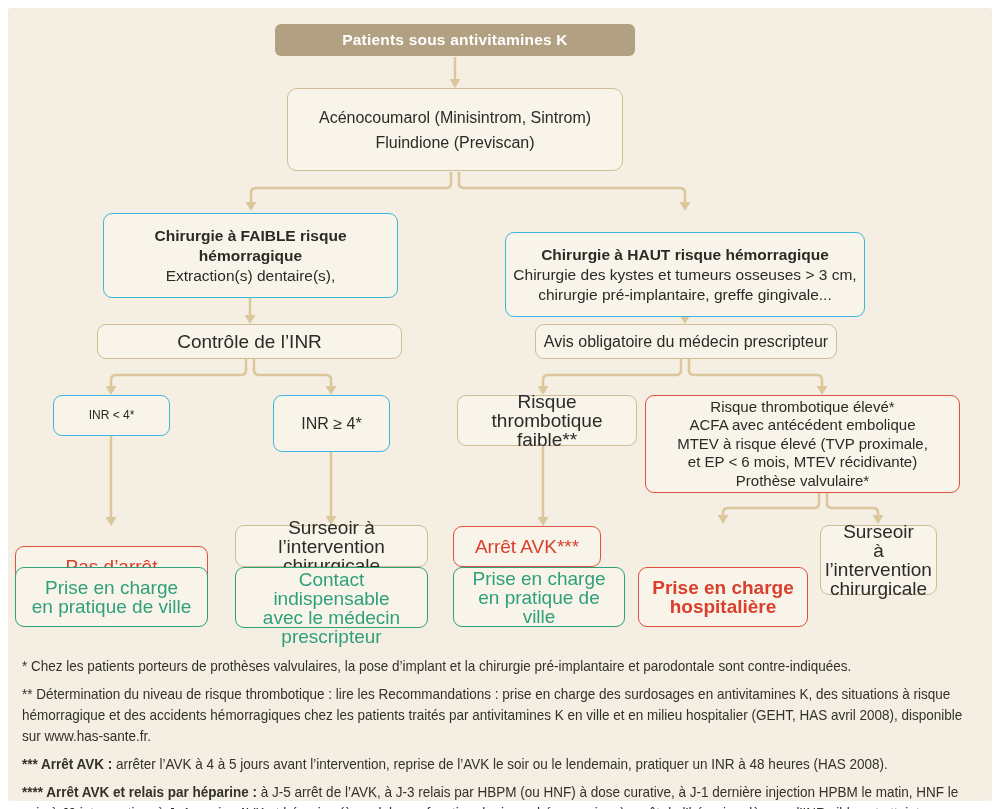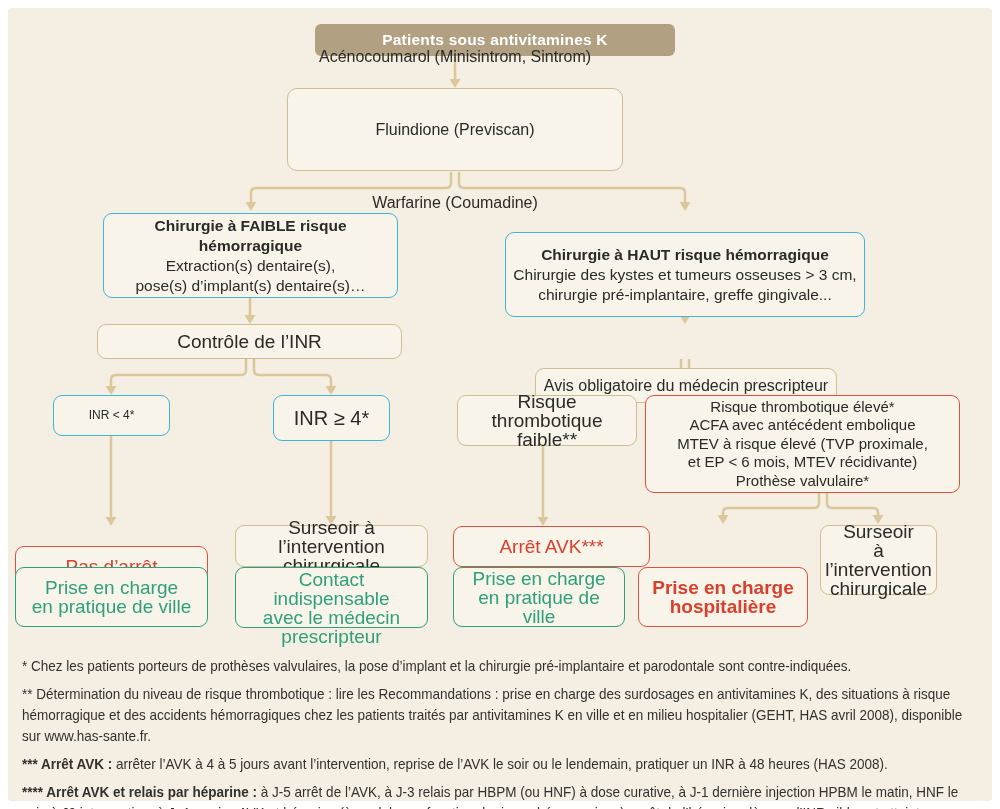--- a/index.html
+++ b/index.html
@@ -7,27 +7,27 @@
          font-family:"Liberation Sans","DejaVu Sans",sans-serif;}
   .panel{position:absolute;left:8px;top:8px;width:984px;height:793px;background:#f4efe2;border-radius:3px;}
   svg.connectors{position:absolute;left:0;top:0;width:1000px;height:809px;pointer-events:none;}
 
   .node{position:absolute;box-sizing:border-box;border:1.6px solid #cfbd94;border-radius:9px;
         background:#f8f4e9;display:flex;flex-direction:column;align-items:center;justify-content:center;
         text-align:center;font-size:19px;line-height:19px;color:#2b2a27;padding:2px 6px;}
   .node .bold{font-weight:bold;}
   .hdr{position:absolute;box-sizing:border-box;background:#b2a082;border-radius:6px;
        display:flex;align-items:center;justify-content:center;color:#ffffff;font-weight:bold;
-       font-size:15.5px;letter-spacing:.2px;margin-left:40px;}
+       font-size:15.5px;letter-spacing:.2px;}
   .b-blue{border-color:#3eb5dc;}
   .b-red{border-color:#e0503e;}
   .b-green{border-color:#2f9f7c;}
   .t-red{color:#d93f2c;}
   .t-green{color:#2f9f7c;}
-  .meds{font-size:16px;line-height:25px;border-radius:10px;gap:48px;}
+  .meds{font-size:16px;line-height:25px;border-radius:10px;}
   .surg{font-size:15.5px;line-height:20px;}
   .small-lh{line-height:18.5px;font-size:15px;}
 
   .footnotes{position:absolute;left:22px;top:655px;width:1056px;transform:scaleX(0.9);
              transform-origin:0 0;font-size:15px;line-height:21px;color:#33312c;}
   .footnotes p{margin:0 0 7px 0;}
   .fn-lead{font-weight:bold;}
 </style>
 </head>
 <body>
@@ -70,48 +70,46 @@
     </g>
   </svg>
 
   <div class="hdr" style="left:275px;top:24px;width:360px;height:32px;">
     <span>Patients sous antivitamines K</span>
   </div>
 
   <div class="node meds" style="left:287px;top:88px;width:336px;height:83px;">
     <div>Acénocoumarol (Minisintrom, Sintrom)</div>
     <div>Fluindione (Previscan)</div>
-    <div>Warfarine (Coumadine)</div>
   </div>
 
   <div class="node b-blue surg" style="left:103px;top:213px;width:295px;height:85px;">
     <div class="bold">Chirurgie à FAIBLE risque hémorragique</div>
     <div>Extraction(s) dentaire(s),</div>
-    <div>pose(s) d’implant(s) dentaire(s)…</div>
   </div>
 
   <div class="node b-blue surg" style="left:505px;top:213px;width:360px;height:85px;margin-top:19px;">
     <div class="bold">Chirurgie à HAUT risque hémorragique</div>
     <div>Chirurgie des kystes et tumeurs osseuses &gt; 3 cm,</div>
     <div>chirurgie pré-implantaire, greffe gingivale...</div>
   </div>
 
   <div class="node" style="left:97px;top:324px;width:305px;height:35px;font-size:19px;">
     <span>Contrôle de l’INR</span>
   </div>
 
-  <div class="node" style="left:535px;top:324px;width:302px;height:35px;font-size:16px;margin-top:44px;">
+  <div class="node" style="left:535px;top:324px;width:302px;height:35px;font-size:16px;">
     <span>Avis obligatoire du médecin prescripteur</span>
   </div>
 
   <div class="node b-blue" style="left:53px;top:395px;width:117px;height:41px;font-size:12px;align-items:center;">
     <span>INR &lt; 4*</span>
   </div>
 
-  <div class="node b-blue" style="left:273px;top:395px;width:117px;height:46px;font-size:20px;">
+  <div class="node b-blue" style="left:273px;top:395px;width:117px;height:57px;font-size:16px;">
     <span>INR ≥ 4*</span>
   </div>
 
   <div class="node" style="left:457px;top:395px;width:180px;height:51px;">
     <div>Risque thrombotique</div>
     <div>faible**</div>
   </div>
 
   <div class="node b-red small-lh" style="left:645px;top:395px;width:315px;height:98px;">
     <div>Risque thrombotique élevé*</div>
@@ -134,21 +132,21 @@
     <div>Surseoir à l’intervention</div>
     <div>chirurgicale</div>
   </div>
 
   <div class="node b-green t-green" style="left:235px;top:567px;width:193px;height:61px;justify-content:space-between;">
     <div>Contact indispensable</div>
     <div>avec le médecin</div>
     <div>prescripteur</div>
   </div>
 
-  <div class="node b-red t-red" style="left:453px;top:526px;width:197px;height:41px;">
+  <div class="node b-red t-red" style="left:453px;top:526px;width:148px;height:41px;">
     <span>Arrêt AVK***</span>
   </div>
 
   <div class="node b-green t-green" style="left:453px;top:567px;width:172px;height:60px;">
     <div>Prise en charge</div>
     <div>en pratique de ville</div>
   </div>
 
 
   <div class="node b-red t-red bold" style="left:638px;top:567px;width:170px;height:60px;font-weight:bold;">

